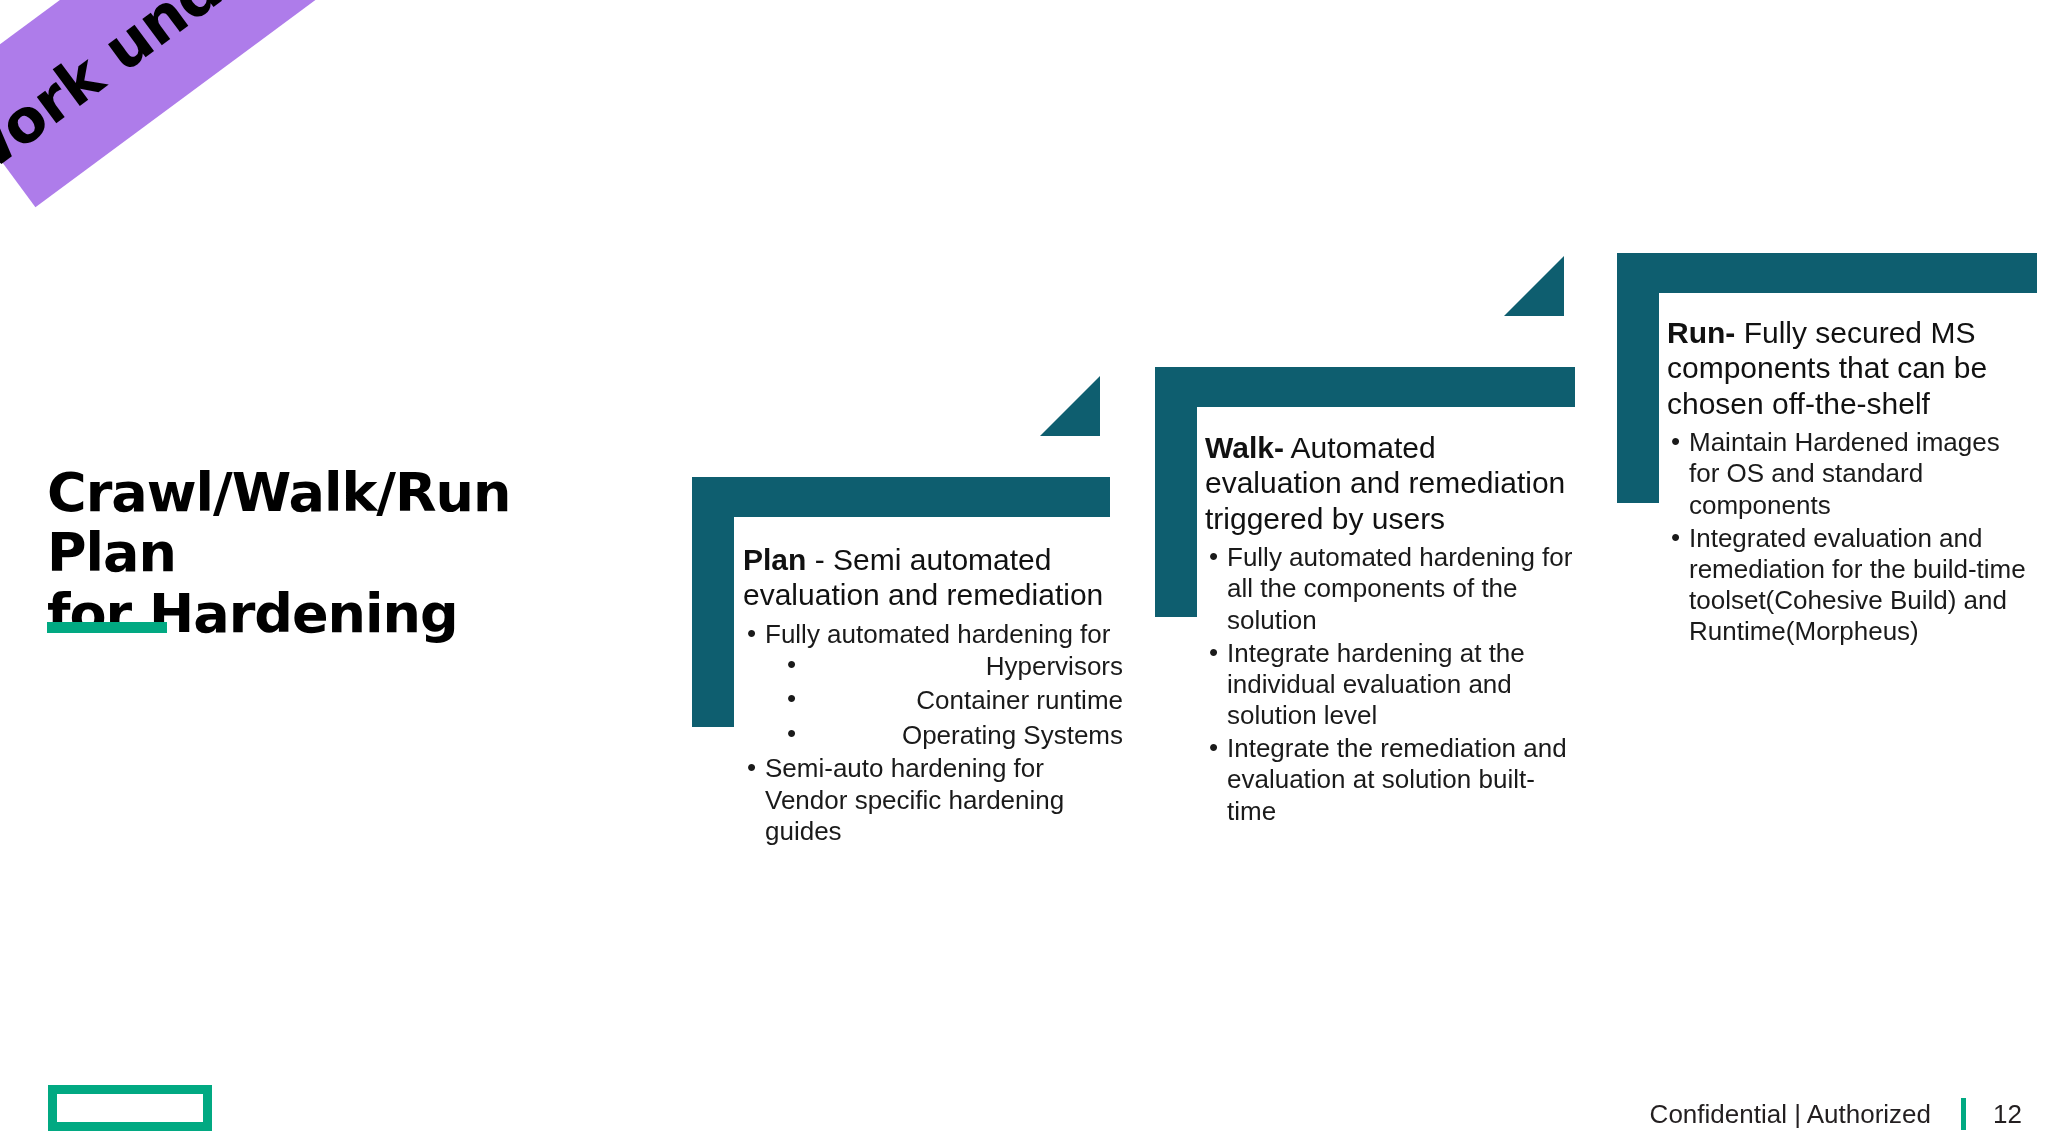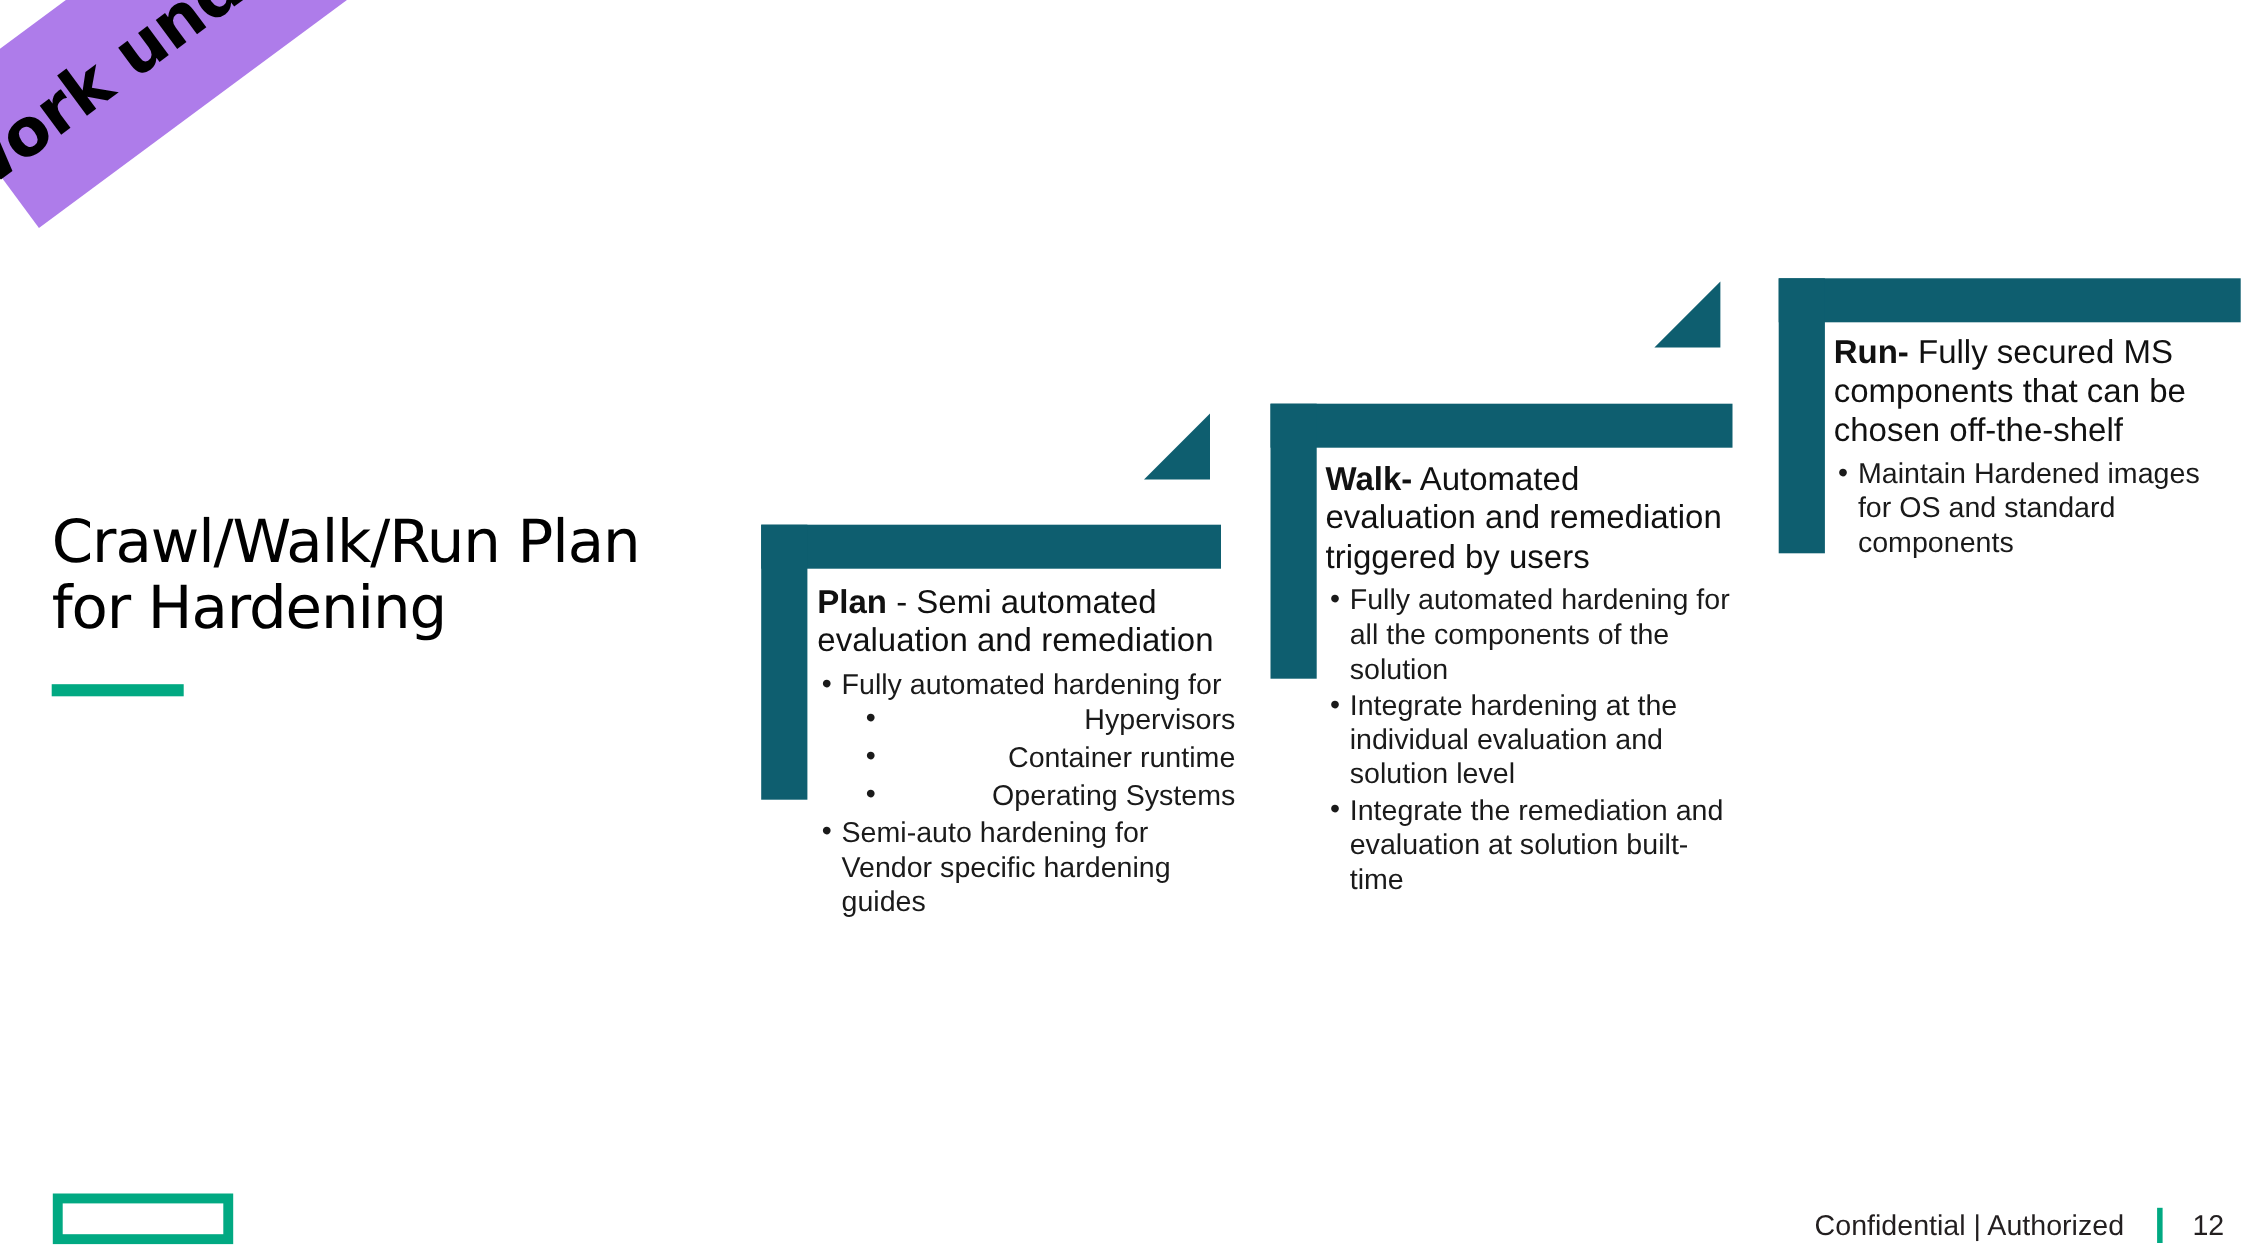--- a/index.html
+++ b/index.html
@@ -41,21 +41,21 @@
     white-space: nowrap;
   }
 
   
   #page-title {
     position: absolute;
     left: 47px;
     top: 463px;
     width: 600px;
     font-family: "DejaVu Sans", sans-serif;
-    font-weight: normal;
+    font-weight: bold;
     font-size: 54px;
     line-height: 1.12;
     color: #000000;
     letter-spacing: -1px;
   }
   #title-accent-bar {
     position: absolute;
     left: 47px;
     top: 622px;
     width: 120px;
@@ -76,20 +76,21 @@
     background: #0E5E6F;
   }
   .card-tri {
     position: absolute;
     width: 0;
     height: 0;
   }
   .card-body {
     position: absolute;
     color: #1a1a1a;
+    margin-top: 12px;
   }
   .card-heading {
     font-family: "Liberation Sans", sans-serif;
     font-size: 30px;
     line-height: 1.18;
     color: #111111;
     margin: 0 0 6px 0;
   }
   .card-heading b {
     font-weight: bold;
@@ -241,20 +242,23 @@
     <div class="card-hdr-bar" style="left:1617px; top:253px; width:420px; height:40px;"></div>
     <div class="card-left-bar" style="left:1617px; top:253px; width:42px; height:250px;"></div>
     <div class="card-body" style="left:1667px; top:303px; width:368px;">
       <div class="card-heading">
         <b>Run-</b><span> Fully secured MS components that can be chosen off-the-shelf</span>
       </div>
       <ul class="bullets">
         <li>
           <span class="btxt">Maintain Hardened images for OS and standard components</span>
         </li>
+        <li>
+          <span class="btxt">Integrated evaluation and remediation for the build-time toolset(Cohesive Build) and Runtime(Morpheus)</span>
+        </li>
       </ul>
     </div>
   </div>
 
   <div id="hpe-logo">
     <div id="hpe-logo-inner"></div>
   </div>
 
   <div id="footer-right">
     <span id="footer-confidential">Confidential | Authorized</span>

